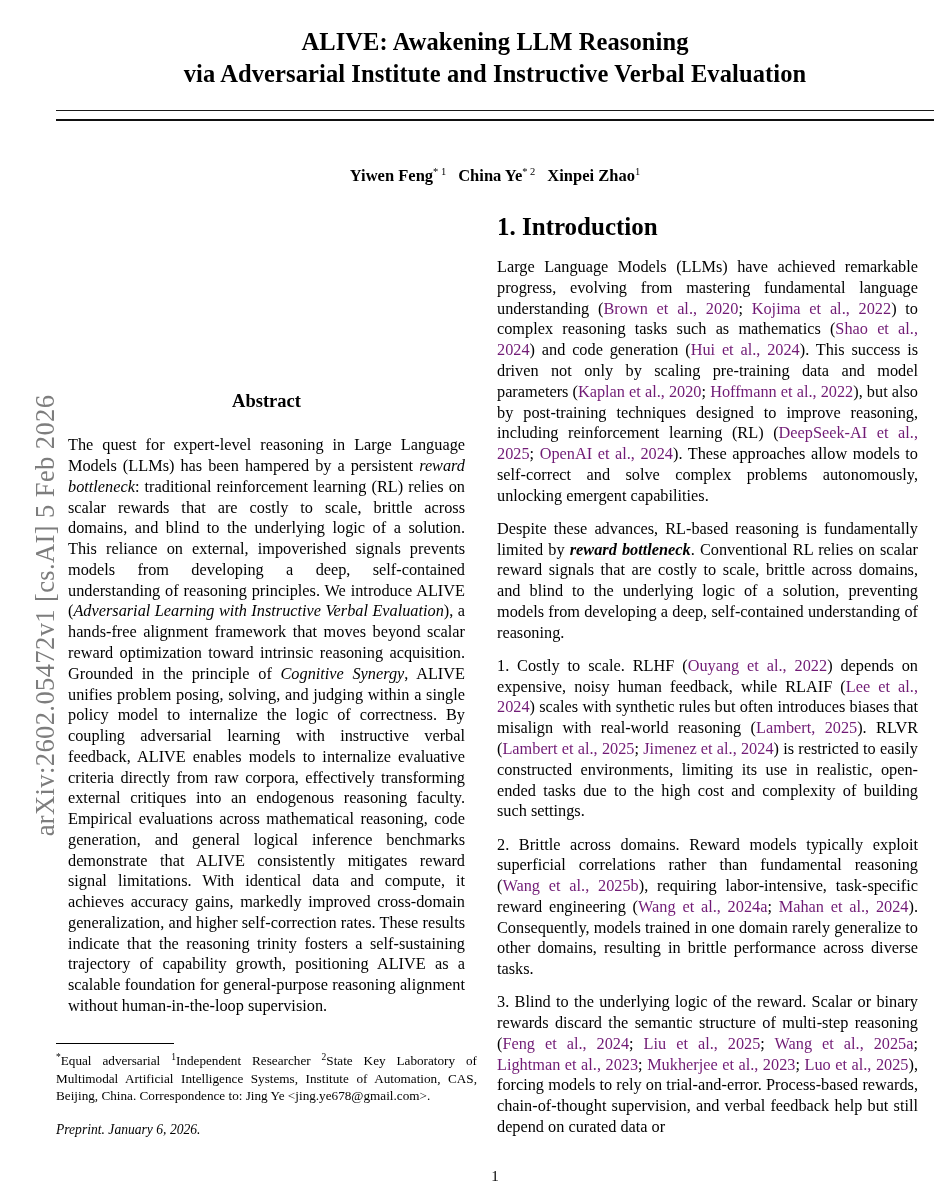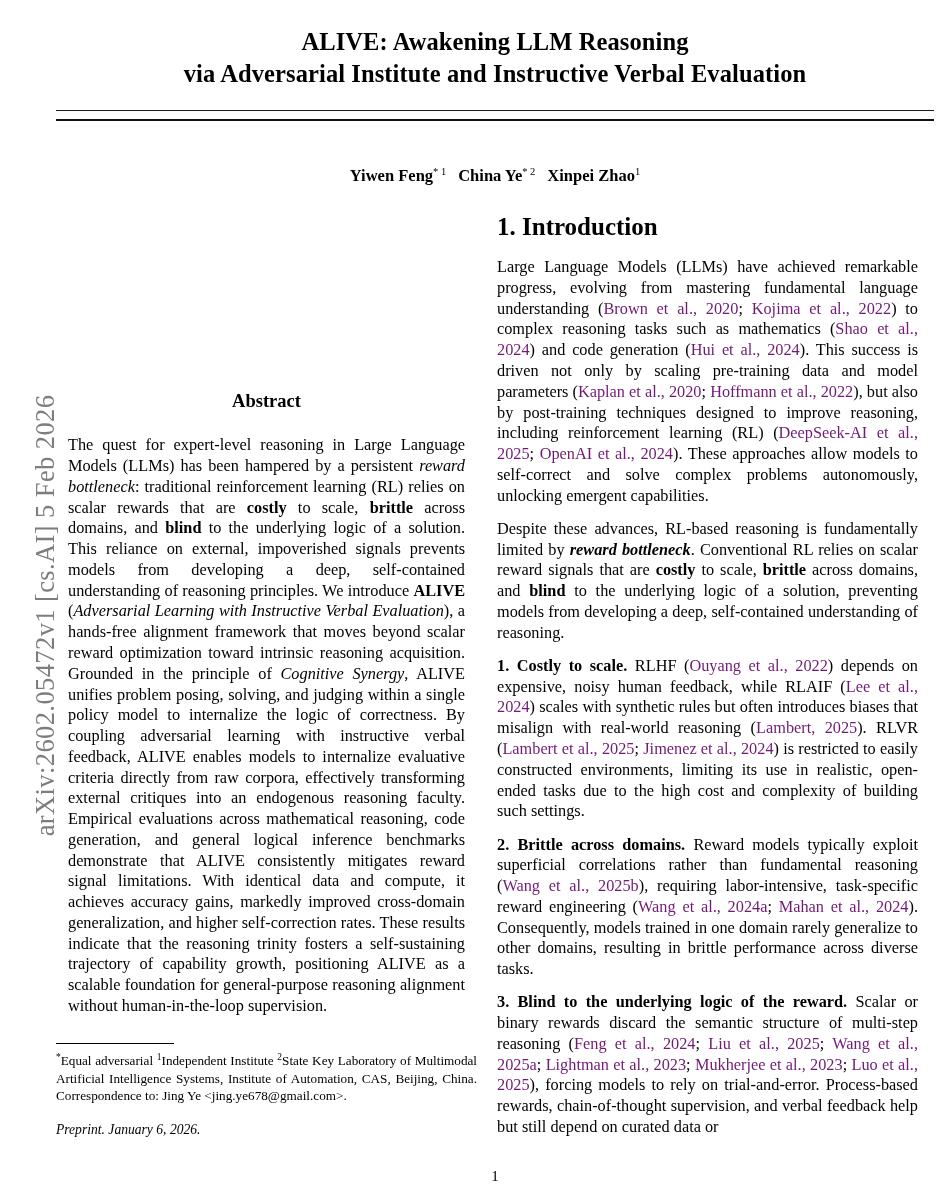--- a/index.html
+++ b/index.html
@@ -111,21 +111,21 @@
     margin: 0 0 12.5px 0;
     font-size: 16.3px;
     line-height: 1.275;
     text-align: justify;
     text-justify: inter-word;
     hyphens: manual;
   }
   p.para.tight { margin-bottom: 0; }
 
   .cite { color: #701a75; }
-  .bold { font-weight: bold; }
+  .bold { font-weight: normal; }
   .ital { font-style: italic; }
   .bolditalic { font-weight: bold; font-style: italic; }
 
   
   .footnote-wrap {
     margin-top: 26px;
   }
   .footnote-rule {
     width: 118px;
     border: 0;
@@ -178,21 +178,21 @@
   <div class="columns">
 
     <div class="col">
       <div class="abstract-heading">Abstract</div>
       <div class="abstract-body">
         <p class="para" id="abstract-para"><span>The quest for expert-level reasoning in Large Language Models (LLMs) has been hampered by a persistent </span><span class="ital">reward bottleneck</span><span>: traditional reinforcement learning (RL) relies on scalar rewards that are </span><span class="bold">costly</span><span> to scale, </span><span class="bold">brittle</span><span> across domains, and </span><span class="bold">blind</span><span> to the underlying logic of a solution. This reliance on external, impoverished signals prevents models from developing a deep, self-contained understanding of reasoning principles. We introduce </span><span class="bold">ALIVE</span><span> (</span><span class="ital">Adversarial Learning with Instructive Verbal Evaluation</span><span>), a hands-free alignment framework that moves beyond scalar reward optimization toward intrinsic reasoning acquisition. Grounded in the principle of </span><span class="ital">Cognitive Synergy</span><span>, ALIVE unifies problem posing, solving, and judging within a single policy model to internalize the logic of correctness. By coupling adversarial learning with instructive verbal feedback, ALIVE enables models to internalize evaluative criteria directly from raw corpora, effectively transforming external critiques into an endogenous reasoning faculty. Empirical evaluations across mathematical reasoning, code generation, and general logical inference benchmarks demonstrate that ALIVE consistently mitigates reward signal limitations. With identical data and compute, it achieves accuracy gains, markedly improved cross-domain generalization, and higher self-correction rates. These results indicate that the reasoning trinity fosters a self-sustaining trajectory of capability growth, positioning ALIVE as a scalable foundation for general-purpose reasoning alignment without human-in-the-loop supervision.</span></p>
       </div>
 
       <div class="footnote-wrap">
         <hr class="footnote-rule">
-        <p class="footnote" id="footnote-para"><sup>*</sup><span>Equal adversarial  </span><sup>1</sup><span>Independent Institute </span><sup>2</sup><span>State Key Laboratory of Multimodal Artificial Intelligence Systems, Institute of Automation, CAS, Beijing, China. Correspondence to: Jing Ye &lt;jing.ye678@gmail.com&gt;.</span></p>
+        <p class="footnote" id="footnote-para"><sup>*</sup><span>Equal adversarial  </span><sup>1</sup><span>Independent Researcher </span><sup>2</sup><span>State Key Laboratory of Multimodal Artificial Intelligence Systems, Institute of Automation, CAS, Beijing, China. Correspondence to: Jing Ye &lt;jing.ye678@gmail.com&gt;.</span></p>
         <p class="preprint">Preprint. January 6, 2026.</p>
       </div>
     </div>
 
     <div class="col">
       <div class="section-heading">1. Introduction</div>
       <div id="intro-container">
           <p class="para"><span>Large Language Models (LLMs) have achieved remarkable progress, evolving from mastering fundamental language understanding (</span><span class="cite">Brown et al., 2020</span><span>; </span><span class="cite">Kojima et al., 2022</span><span>) to complex reasoning tasks such as mathematics (</span><span class="cite">Shao et al., 2024</span><span>) and code generation (</span><span class="cite">Hui et al., 2024</span><span>). This success is driven not only by scaling pre-training data and model parameters (</span><span class="cite">Kaplan et al., 2020</span><span>; </span><span class="cite">Hoffmann et al., 2022</span><span>), but also by post-training techniques designed to improve reasoning, including reinforcement learning (RL) (</span><span class="cite">DeepSeek-AI et al., 2025</span><span>; </span><span class="cite">OpenAI et al., 2024</span><span>). These approaches allow models to self-correct and solve complex problems autonomously, unlocking emergent capabilities.</span></p>
           <p class="para"><span>Despite these advances, RL-based reasoning is fundamentally limited by </span><span class="bolditalic">reward bottleneck</span><span>. Conventional RL relies on scalar reward signals that are </span><span class="bold">costly</span><span> to scale, </span><span class="bold">brittle</span><span> across domains, and </span><span class="bold">blind</span><span> to the underlying logic of a solution, preventing models from developing a deep, self-contained understanding of reasoning.</span></p>
           <p class="para"><span class="bold">1.  Costly to scale.</span><span> RLHF (</span><span class="cite">Ouyang et al., 2022</span><span>) depends on expensive, noisy human feedback, while RLAIF (</span><span class="cite">Lee et al., 2024</span><span>) scales with synthetic rules but often introduces biases that misalign with real-world reasoning (</span><span class="cite">Lambert, 2025</span><span>). RLVR (</span><span class="cite">Lambert et al., 2025</span><span>; </span><span class="cite">Jimenez et al., 2024</span><span>) is restricted to easily constructed environments, limiting its use in realistic, open-ended tasks due to the high cost and complexity of building such settings.</span></p>

